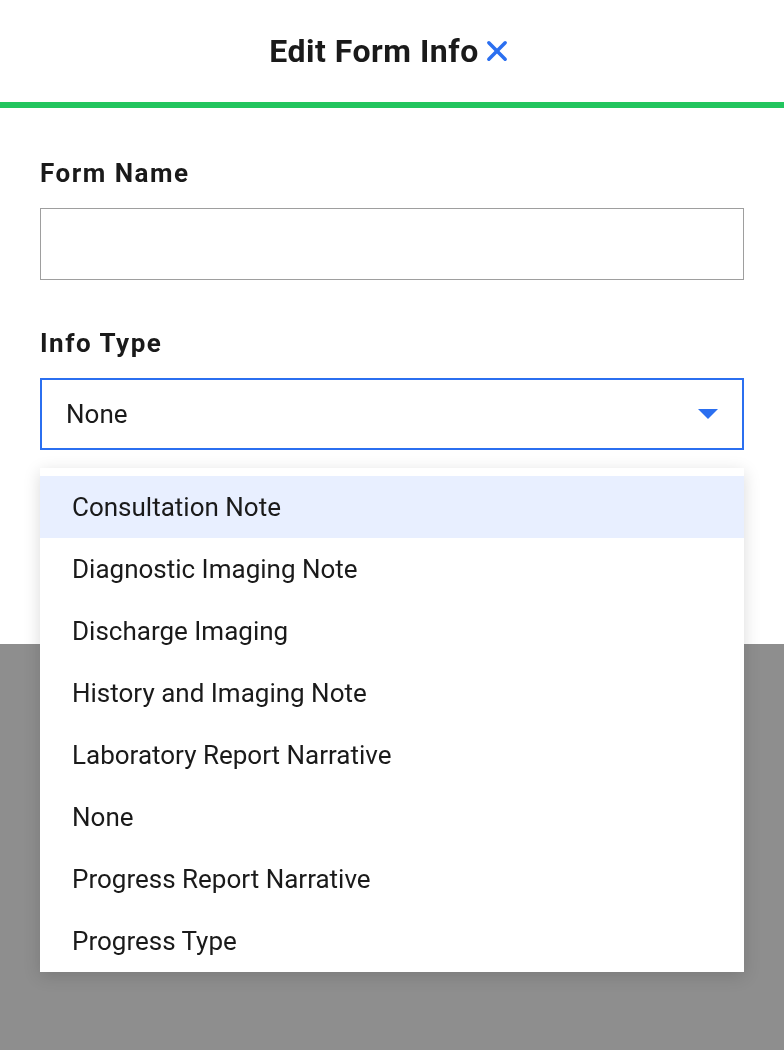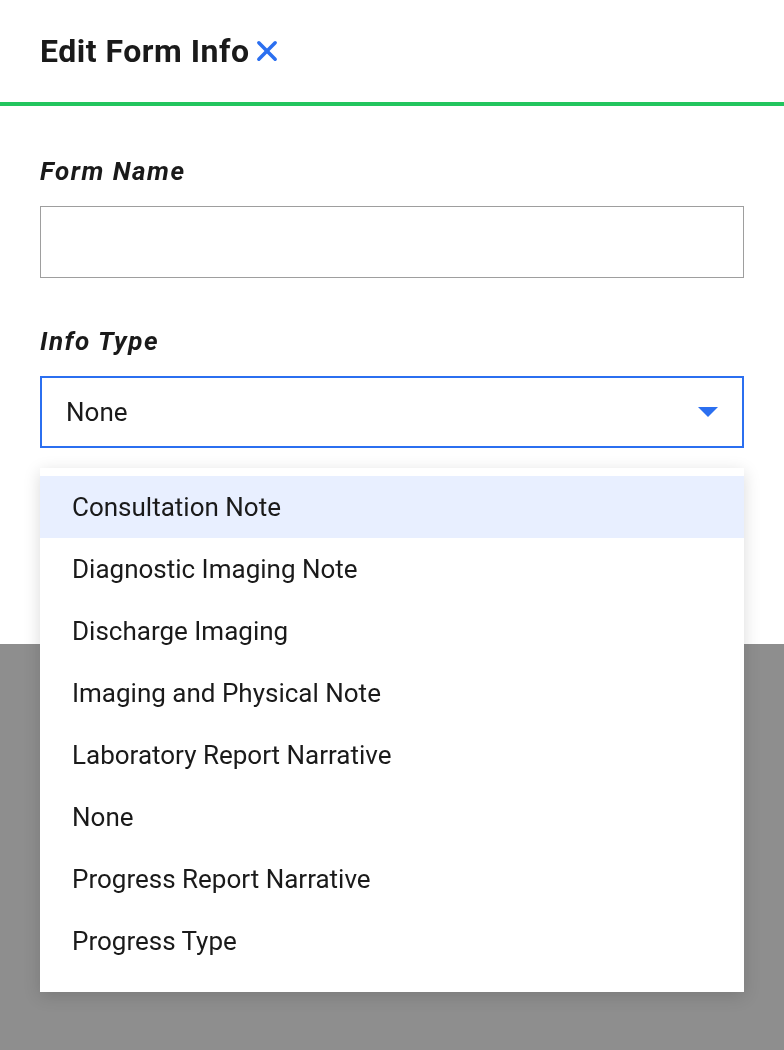--- a/index.html
+++ b/index.html
@@ -14,24 +14,24 @@
       height: 1050px;
       overflow: hidden;
       position: relative;
     }
     .modal {
       background: #fff;
       width: 100%;
     }
     .modal-header {
       display: flex;
-      justify-content: flex-start;
+      justify-content: center;
       align-items: center;
       padding: 32px 40px 32px 40px;
-      border-bottom: 4px solid #22c55e;
+      border-bottom: 6px solid #22c55e;
     }
     .modal-title {
       font-size: 32px;
       font-weight: 700;
       color: #1a1a1a;
       letter-spacing: 0.5px;
     }
     .close-btn {
       background: none;
       border: none;
@@ -51,21 +51,20 @@
     .form-group {
       margin-bottom: 48px;
     }
     .form-label {
       display: block;
       font-size: 26px;
       font-weight: 700;
       color: #1a1a1a;
       letter-spacing: 1.5px;
       margin-bottom: 20px;
-      font-style: italic;
     }
     .form-input {
       width: 100%;
       height: 72px;
       border: 1px solid #9e9e9e;
       padding: 0 20px;
       font-size: 24px;
       outline: none;
       background: #fff;
     }
@@ -110,21 +109,21 @@
     }
     .dropdown-list {
       position: absolute;
       top: 468px;
       left: 40px;
       width: 704px;
       background: #fff;
       box-shadow: 0 4px 16px rgba(0,0,0,0.15);
       z-index: 10;
       padding-top: 8px;
-      padding-bottom: 20px;
+      padding-bottom: 0;
     }
     .dropdown-item {
       padding: 16px 32px;
       font-size: 26px;
       color: #1a1a1a;
       cursor: pointer;
     }
     .dropdown-item.highlighted {
       background: #e8efff;
     }
@@ -159,18 +158,18 @@
   </div>
 </div>
 
 <div class="backdrop-section"></div>
 <div class="gray-backdrop"></div>
 
 <div class="dropdown-list">
   <div class="dropdown-item highlighted">Consultation Note</div>
   <div class="dropdown-item">Diagnostic Imaging Note</div>
   <div class="dropdown-item">Discharge Imaging</div>
-  <div class="dropdown-item">Imaging and Physical Note</div>
+  <div class="dropdown-item">History and Imaging Note</div>
   <div class="dropdown-item">Laboratory Report Narrative</div>
   <div class="dropdown-item">None</div>
   <div class="dropdown-item">Progress Report Narrative</div>
   <div class="dropdown-item">Progress Type</div>
 </div>
 
 </body></html>

